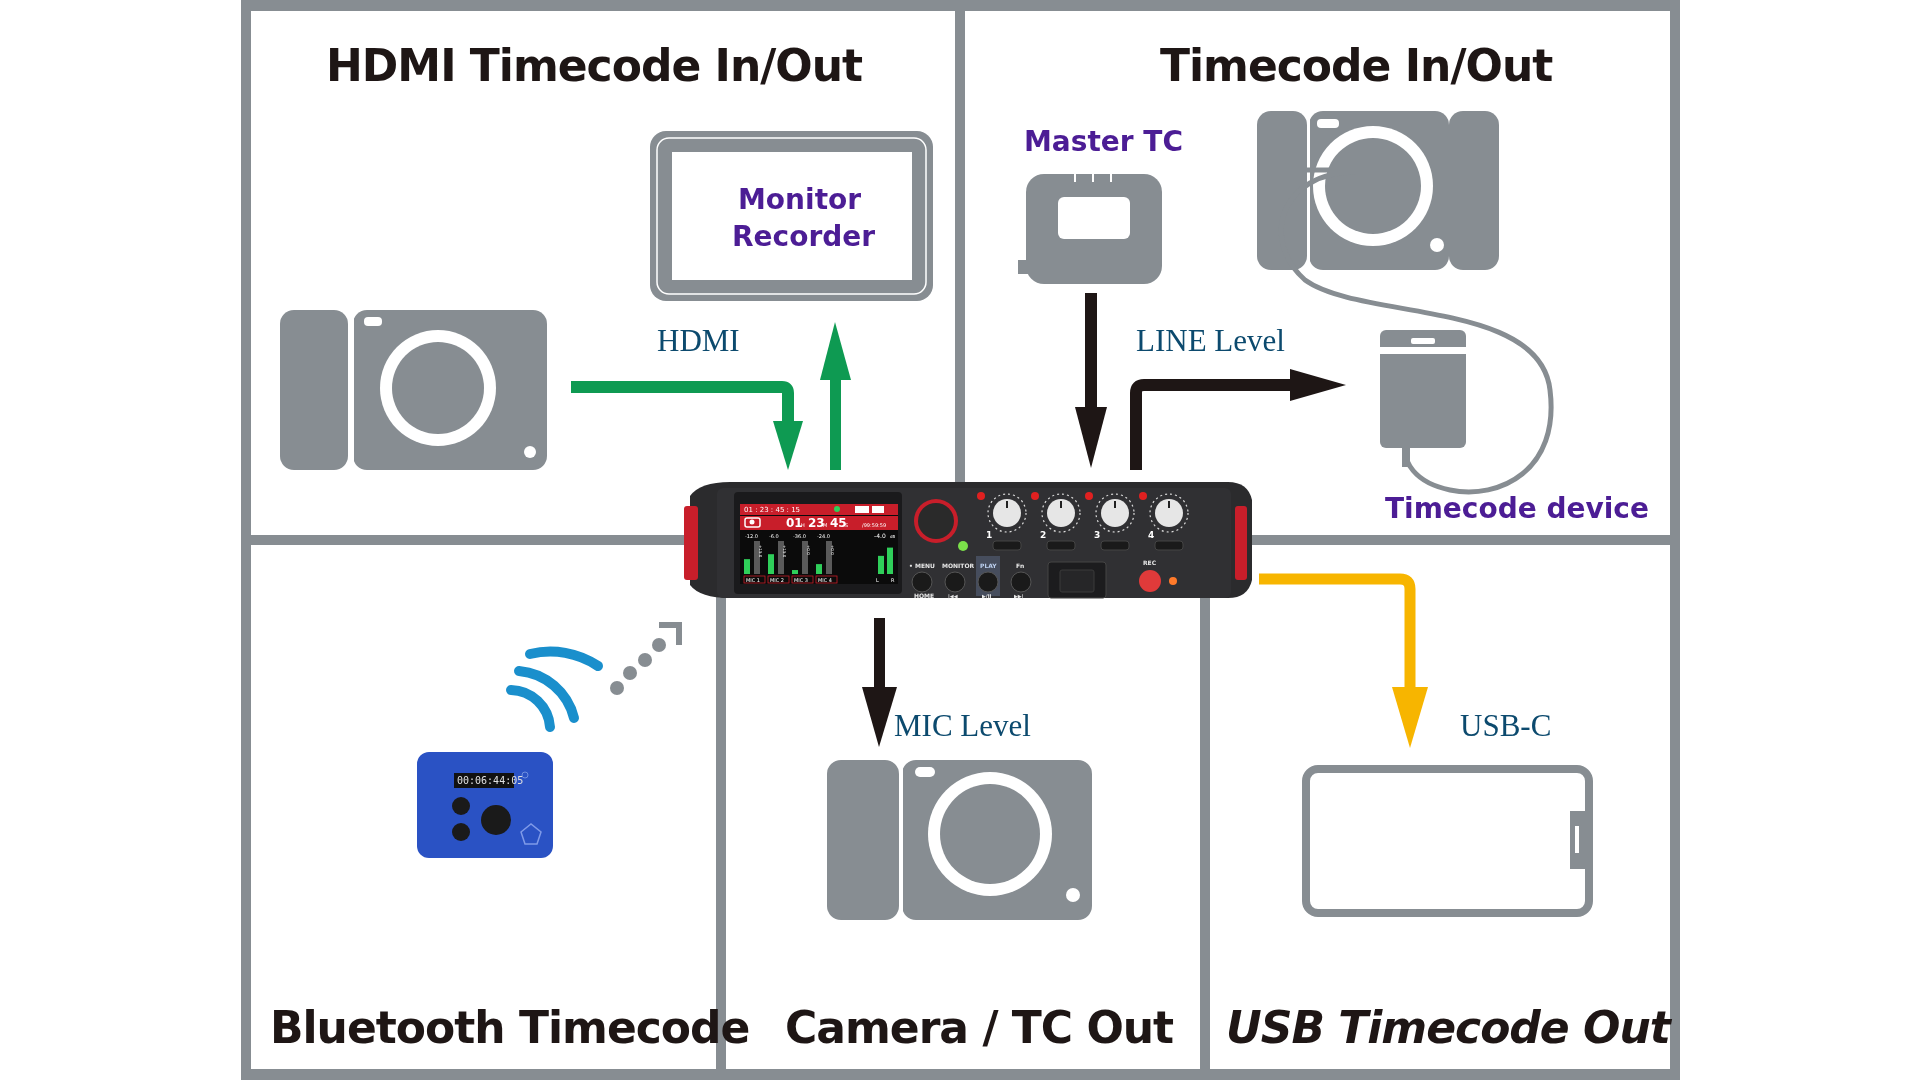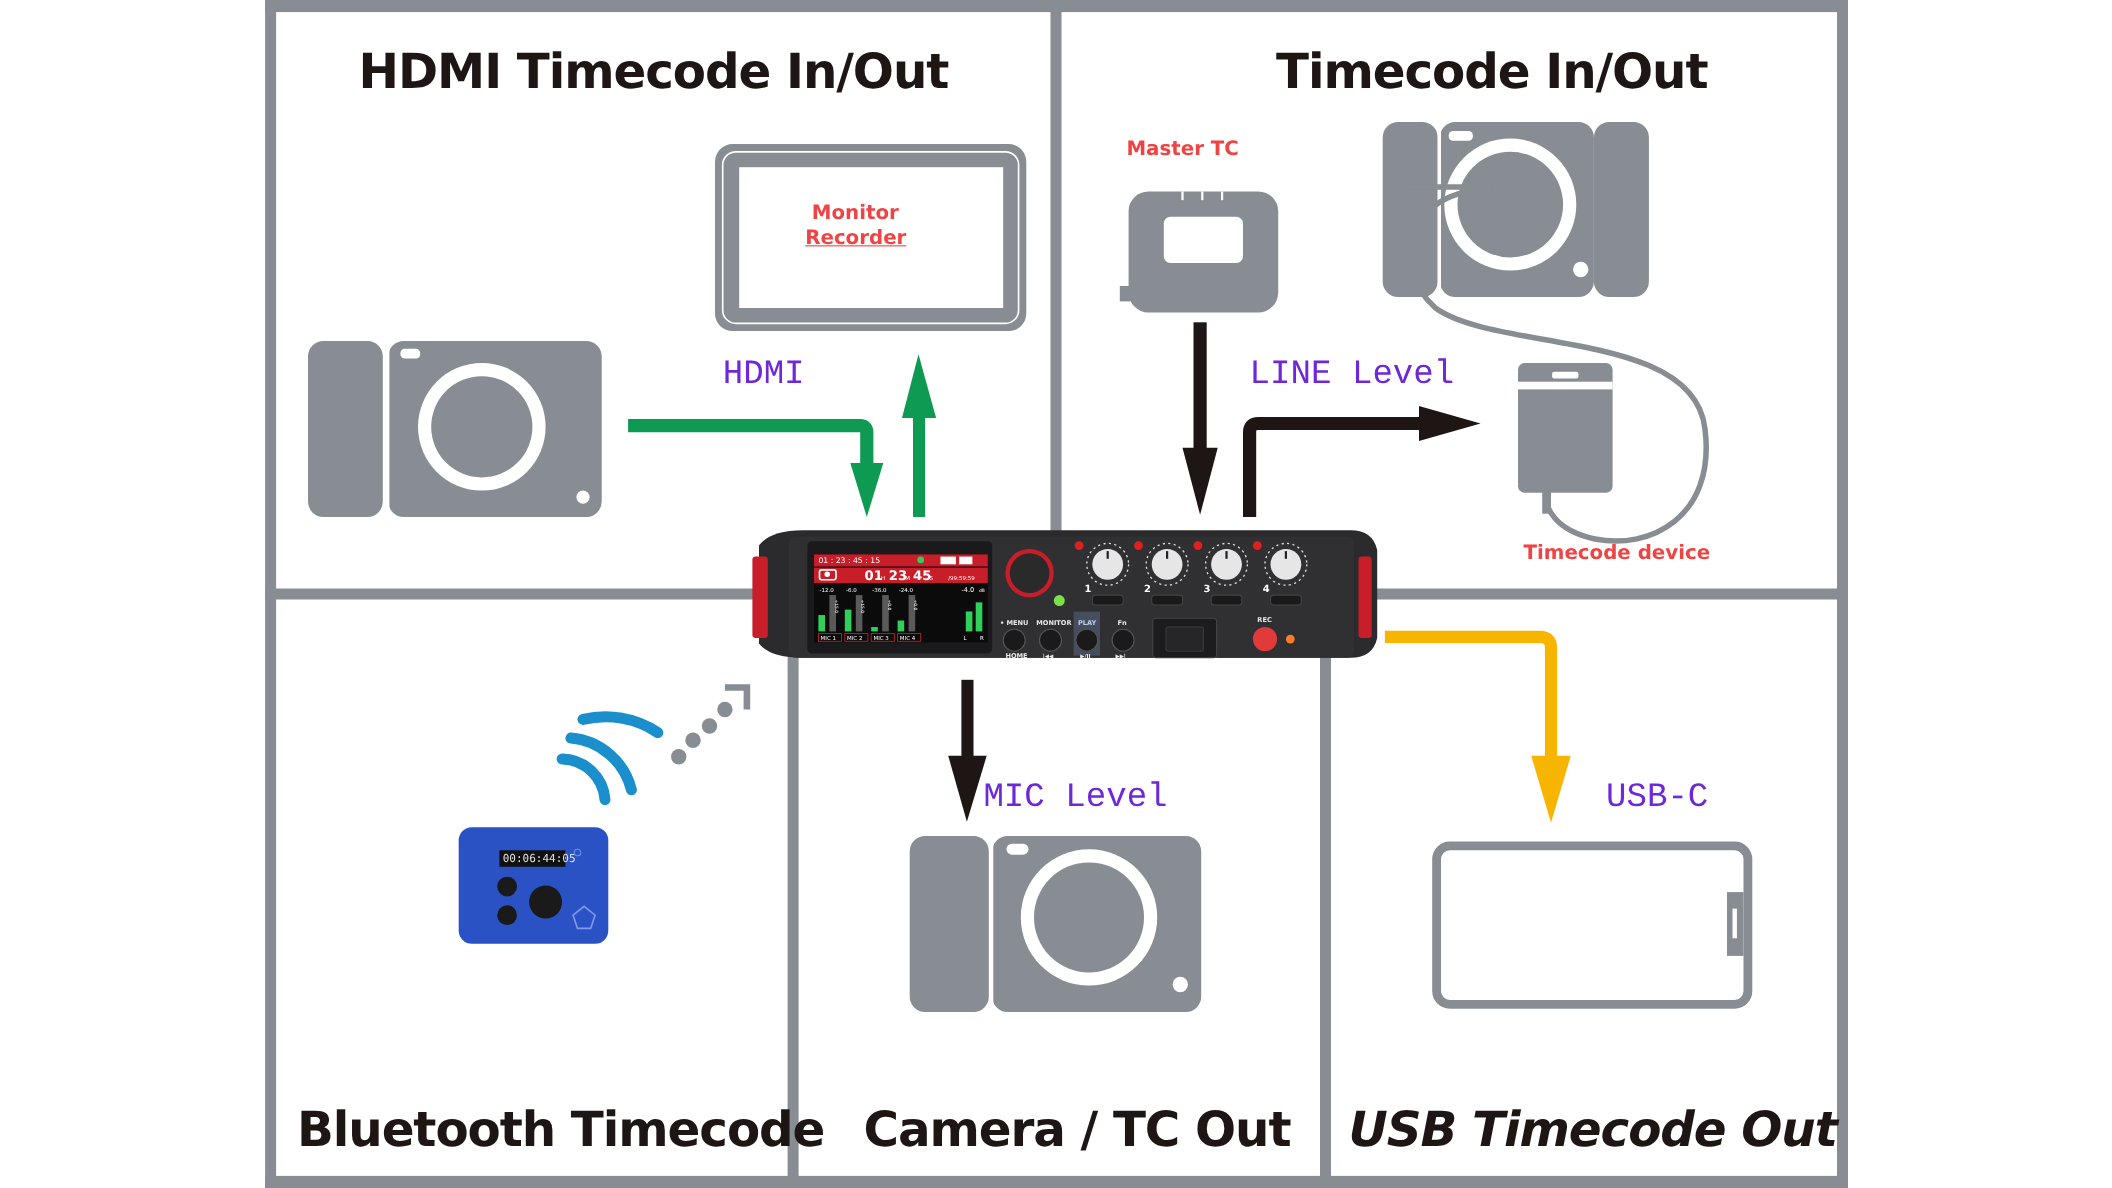--- a/index.html
+++ b/index.html
@@ -1,20 +1,20 @@
 <!DOCTYPE html>
 <html><head>
 <meta charset="utf-8">
 <style>
   html, body { margin:0; padding:0; background:#ffffff; }
   body { width:1920px; height:1080px; position:relative; overflow:hidden; font-family:"DejaVu Sans", sans-serif; }
   .frame-line { position:absolute; background:#878d92; }
   .title { position:absolute; color:#1e1615; font-weight:bold; font-family:"DejaVu Sans", sans-serif; font-size:44px; letter-spacing:-1px; white-space:nowrap; }
-  .label { position:absolute; color:#6d28d9; font-family:Liberation Mono, monospace; font-size:31px; white-space:nowrap; }
-  .label-sm { position:absolute; color:#ef4444; font-family:"DejaVu Sans", sans-serif; font-size:18px; white-space:nowrap; font-weight:bold; }
+  .label { position:absolute; color:#0c4a6e; font-family:Liberation Serif, serif; font-size:31px; white-space:nowrap; }
+  .label-sm { position:absolute; color:#4c1d95; font-family:"DejaVu Sans", sans-serif; font-size:28px; white-space:nowrap; font-weight:bold; }
   svg { position:absolute; left:0; top:0; }
   .screen-txt { font-family:"DejaVu Sans", sans-serif; fill:#ffffff; }
   .btn-label { font-family:"DejaVu Sans", sans-serif; fill:#e8e8e8; font-weight:bold; }
 </style>
 </head>
 <body>
 
 <div class="frame-line" style="left:241px; top:0; width:1439px; height:11px;"></div>
 <div class="frame-line" style="left:241px; top:1069px; width:1439px; height:11px;"></div>
 <div class="frame-line" style="left:241px; top:0; width:10px; height:1080px;"></div>
@@ -270,18 +270,18 @@
 </svg>
 
 <div class="title" style="left:326px; top:40px;">HDMI Timecode In/Out</div>
 <div class="title" style="left:1160px; top:40px;">Timecode In/Out</div>
 <div class="title" style="left:270px; top:1002px;text-align:right;">Bluetooth Timecode</div>
 <div class="title" style="left:785px; top:1002px;">Camera / TC Out</div>
 <div class="title" style="left:1226px; top:1002px;font-style:italic;">USB Timecode Out</div>
 
 <div class="label" style="left:657px; top:323px;">HDMI</div>
 <div class="label-sm" style="left:738px; top:183px;">Monitor</div>
-<div class="label-sm" style="left:732px; top:206px;text-decoration:underline;">Recorder</div>
+<div class="label-sm" style="left:732px; top:220px;">Recorder</div>
 <div class="label-sm" style="left:1024px; top:125px;">Master TC</div>
 <div class="label" style="left:1136px; top:323px;">LINE Level</div>
 <div class="label-sm" style="left:1385px; top:492px;">Timecode device</div>
 <div class="label" style="left:894px; top:708px;">MIC Level</div>
 <div class="label" style="left:1460px; top:708px;text-align:right;">USB-C</div>
 
 </body></html>

